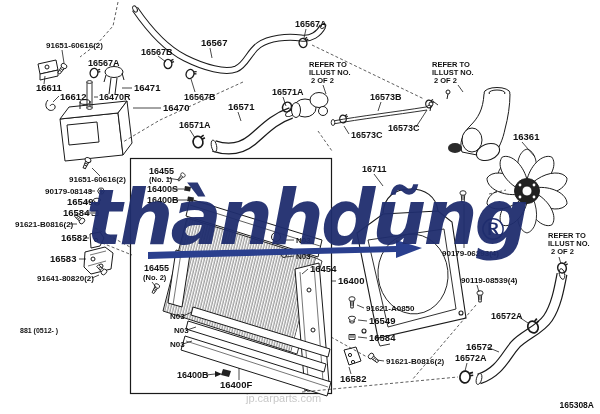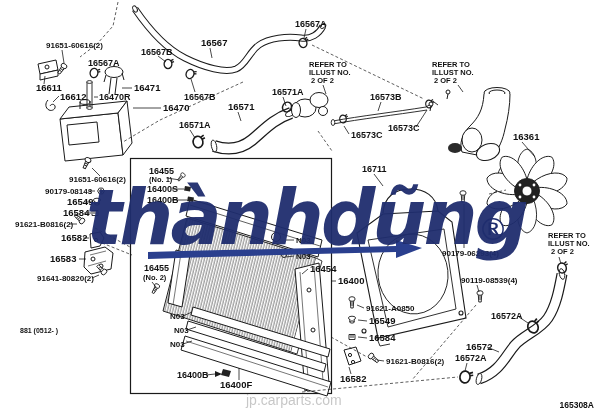--- a/index.html
+++ b/index.html
@@ -8,21 +8,21 @@
   .stage svg{position:absolute;left:0;top:0;}
   .art{stroke:#1a1a1a;fill:none;}
   .pl{font-family:"Liberation Sans",sans-serif;font-weight:700;fill:#111;letter-spacing:0;}
   .wm-brand{position:absolute;left:86px;top:180px;font-size:76px;line-height:76px;
             font-weight:700;font-style:italic;color:#1f2d6e;letter-spacing:-3px;
             font-family:"DejaVu Sans",sans-serif;white-space:nowrap;z-index:6;opacity:.95;text-align:center;}
   .wm-auto{position:absolute;left:420px;top:158px;font-size:33px;line-height:33px;
            font-style:italic;font-weight:500;color:#3a55a8;font-family:"DejaVu Sans",sans-serif;z-index:6;}
   .wm-reg{position:absolute;left:478px;top:215px;font-size:30px;line-height:30px;
           color:#1f2d6e;font-family:"DejaVu Sans",sans-serif;z-index:6;}
-  .wm-site{position:absolute;left:246px;top:392px;font-size:14px;color:#9a9a9a;opacity:.55;z-index:2;}
+  .wm-site{position:absolute;left:246px;top:392px;font-size:11px;color:#9a9a9a;opacity:.55;z-index:2;}
   .foot-note{position:absolute;left:4px;top:399px;font-size:8.5px;font-weight:700;color:#111;z-index:3;white-space:nowrap;}
   .foot-code{position:absolute;right:6px;top:400px;font-size:8.5px;font-weight:700;color:#111;z-index:3;text-align:center;}
 </style>
 </head>
 <body>
 
 <div class="stage">
 
   <svg width="600" height="414" viewBox="0 0 600 414">
     <defs>

